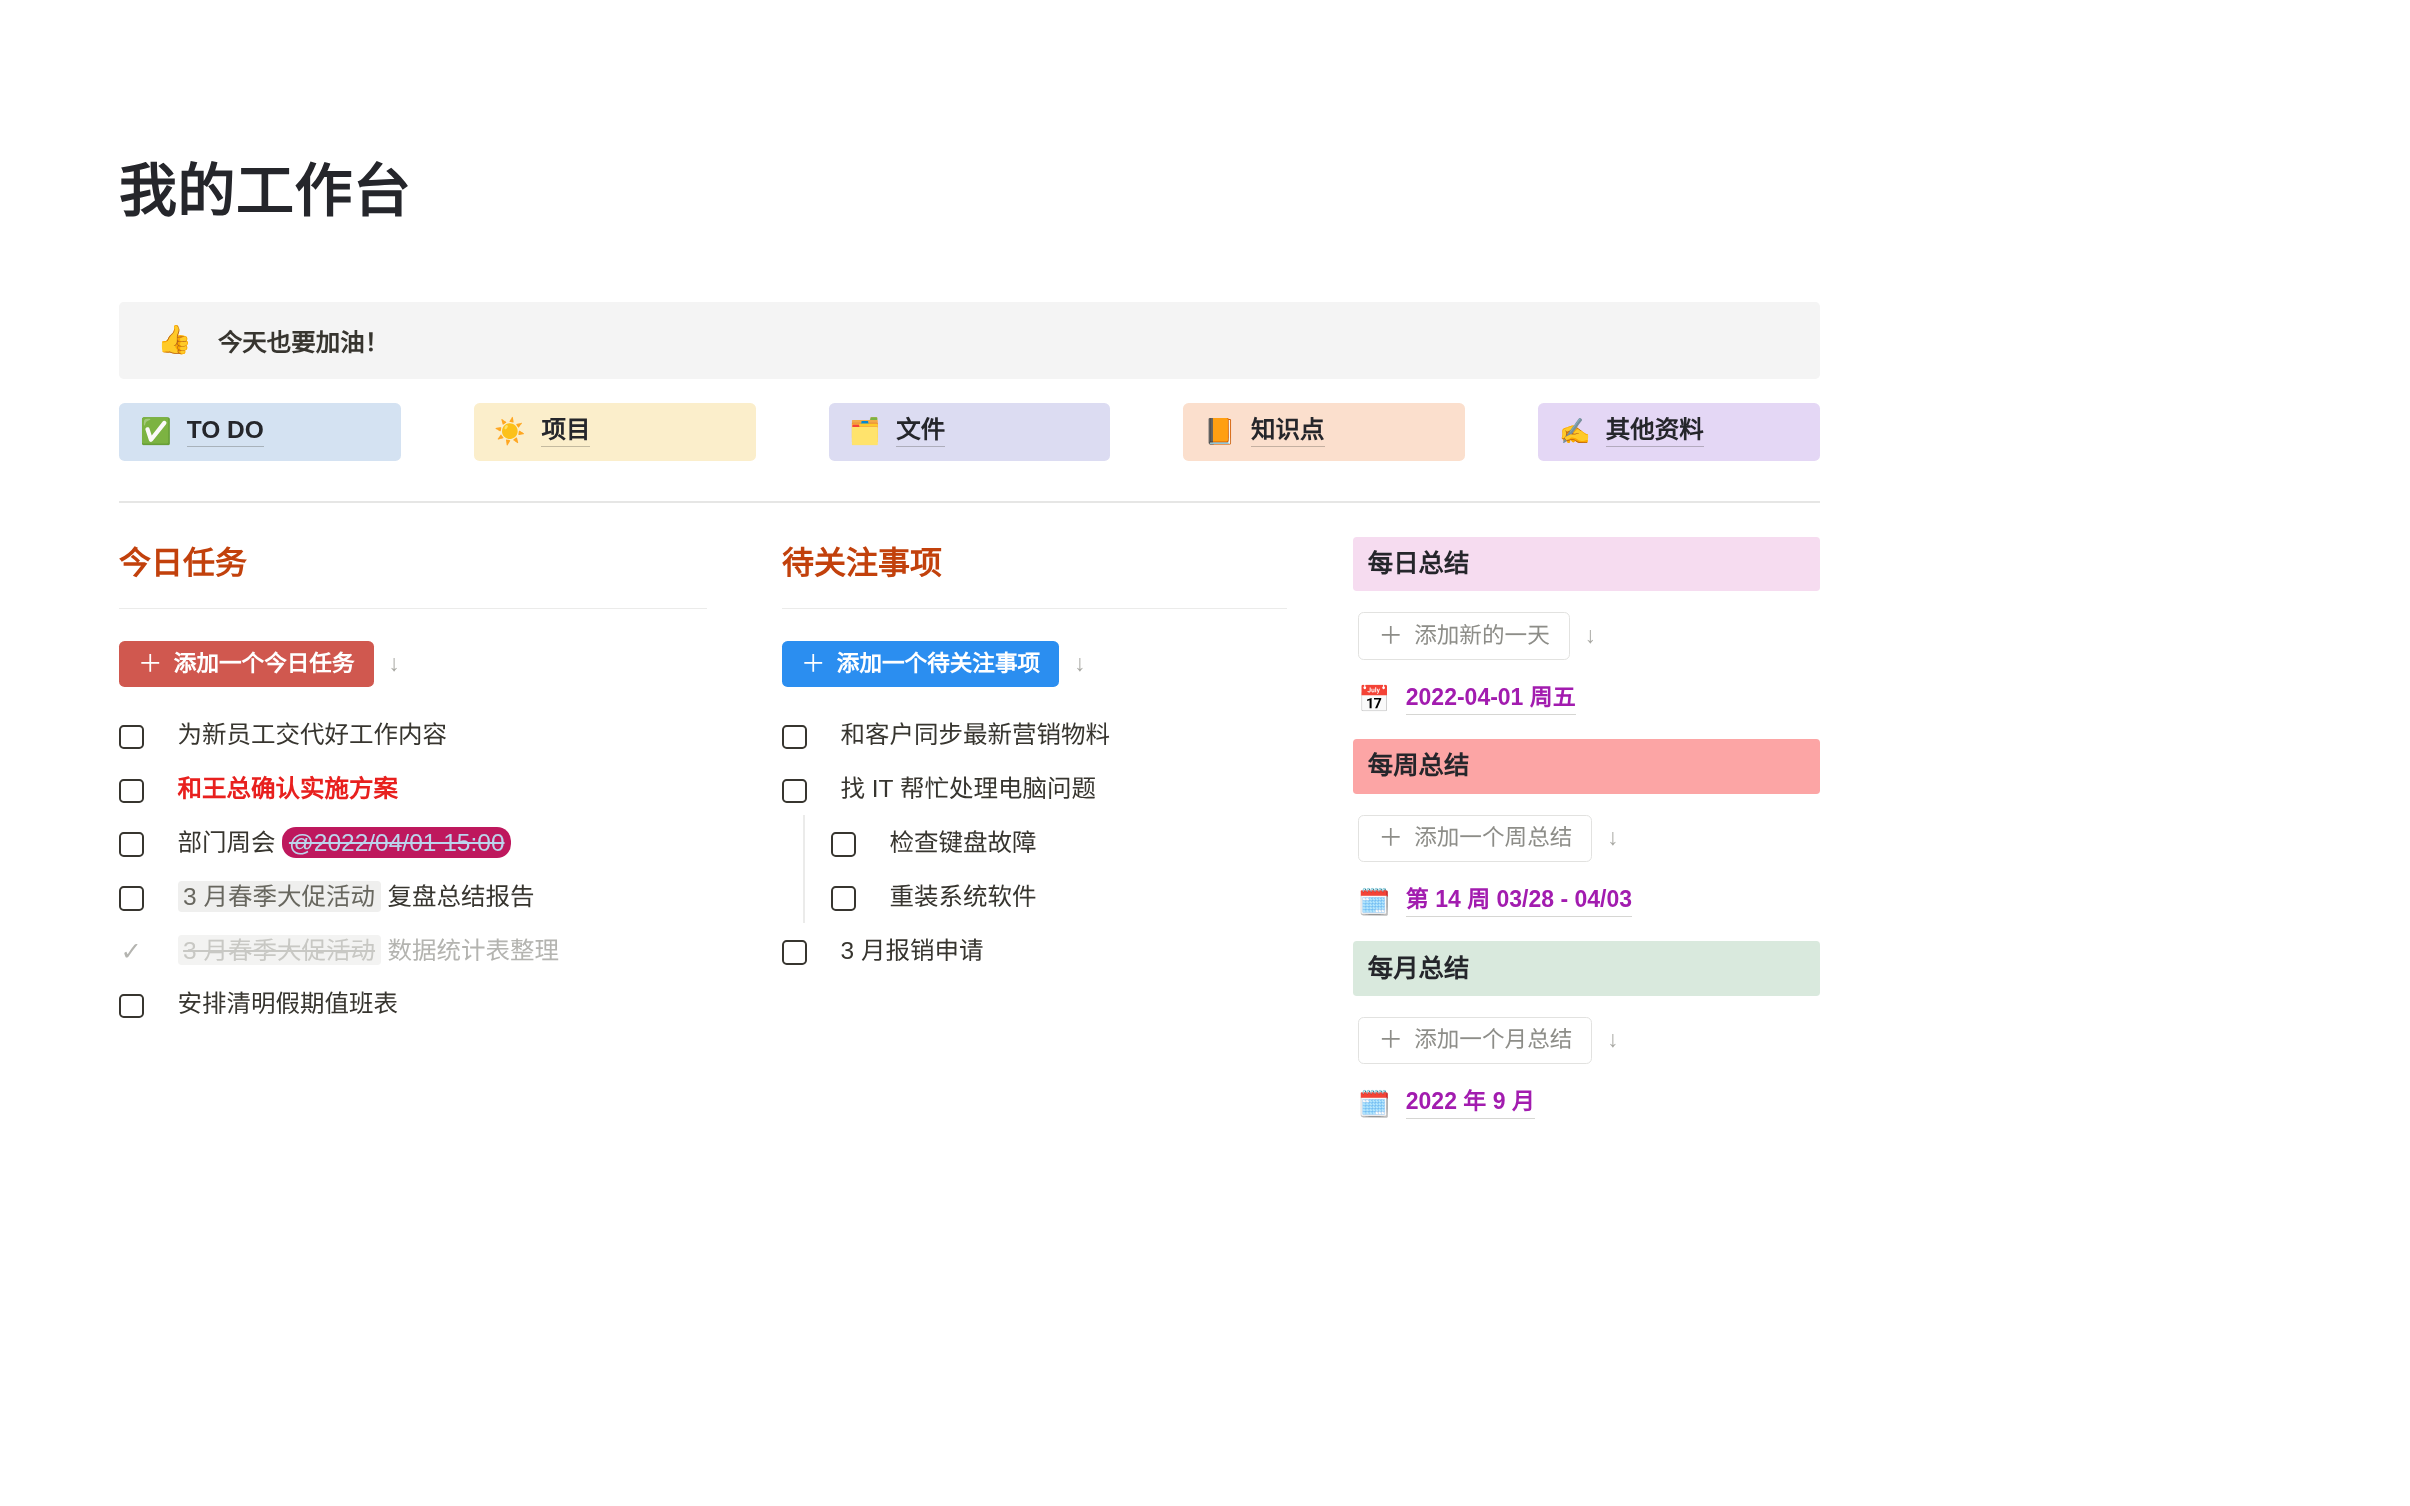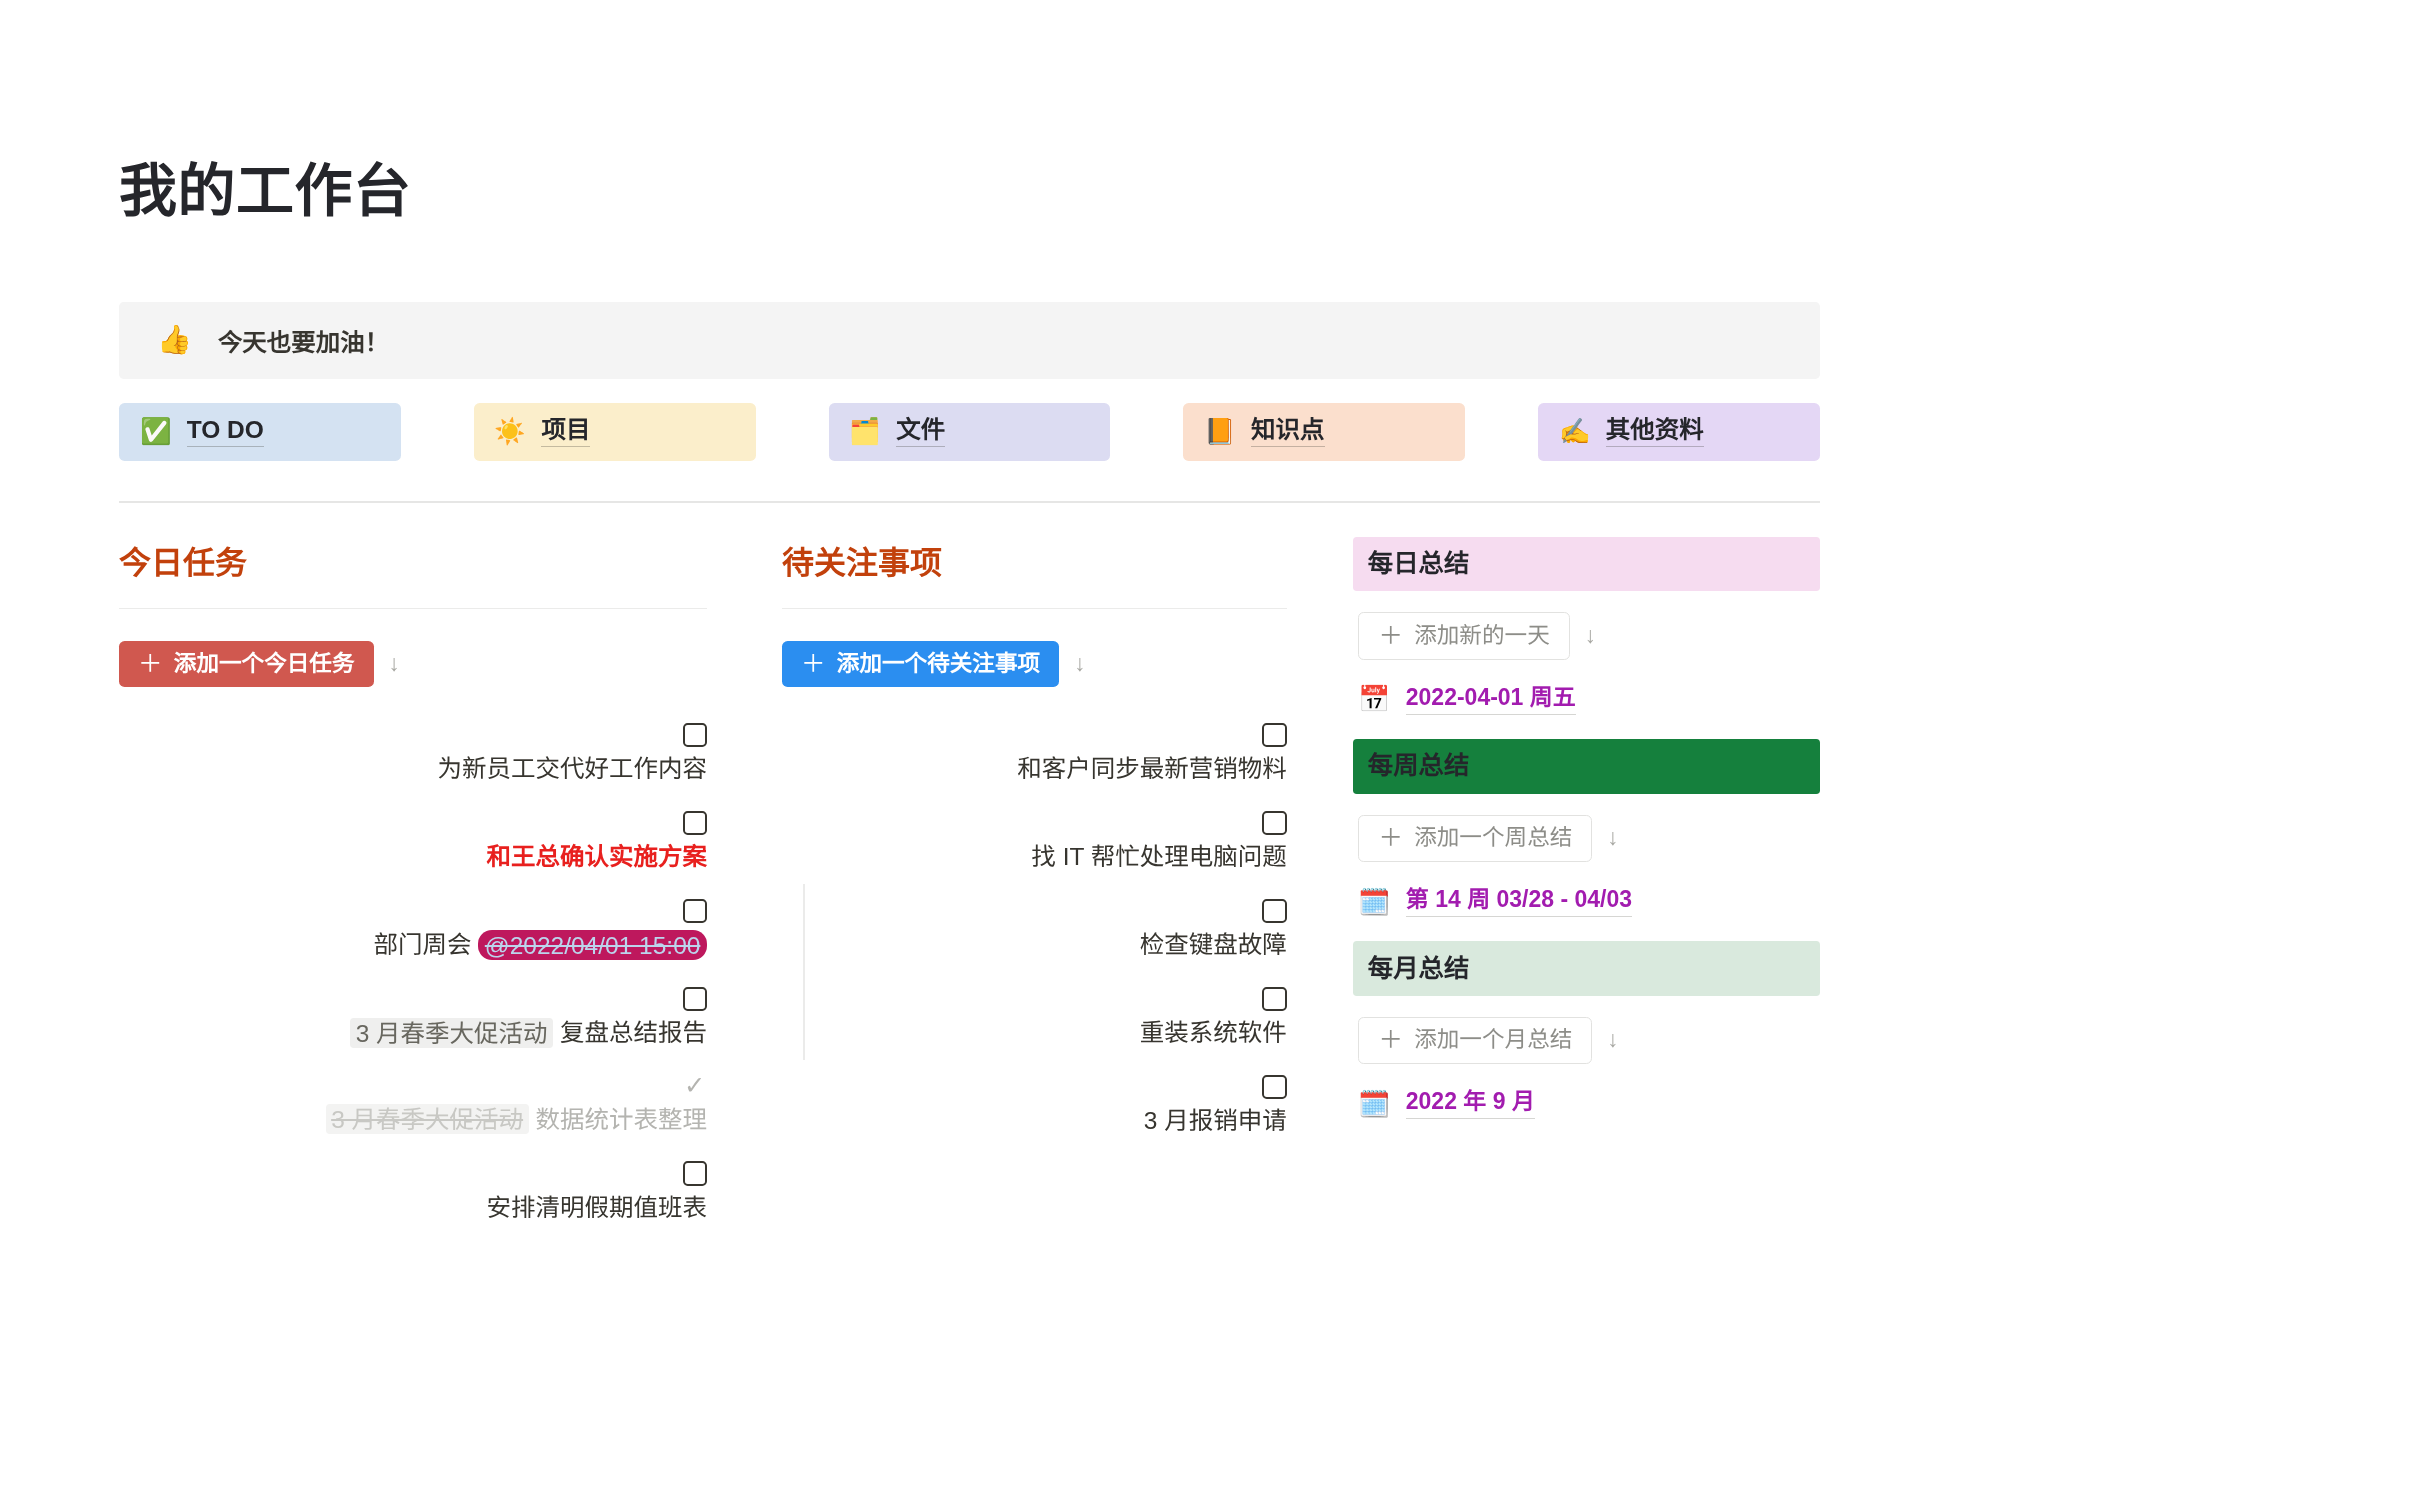--- a/index.html
+++ b/index.html
@@ -148,24 +148,23 @@
   .arrow-down {
     font-size: 22.6px;
     color: #a9a9a4;
     line-height: 1;
     cursor: pointer;
   }
 
   
   .todo {
     display: flex;
-    align-items: flex-end;
-    gap: 5px;
+    align-items: center;
+    gap: 34px;
     padding: 10.4px 0;
-    flex-direction: column;
   }
   .box {
     width: 24.5px;
     height: 24.5px;
     border: 2.4px solid #37352f;
     border-radius: 4.7px;
     flex: none;
     margin-top: 4.7px;
     cursor: pointer;
     background: #fff;
@@ -222,21 +221,21 @@
   .summary-card { margin-bottom: 24.5px; }
   .summary-head {
     font-size: 25.4px;
     font-weight: 700;
     color: #25262b;
     padding: 11.3px 15px;
     border-radius: 3.8px;
     line-height: 1.25;
   }
   .summary-head.pink  { background: #f6dcf0; }
-  .summary-head.peach { background: #15803d; }
+  .summary-head.peach { background: #fca5a5; }
   .summary-head.mint  { background: #d9e9dd; }
 
   .summary-body { padding: 21px 5.6px 0 5.6px; }
 
   .entry-row {
     display: flex;
     align-items: center;
     gap: 15px;
     margin-top: 24.5px;
   }

